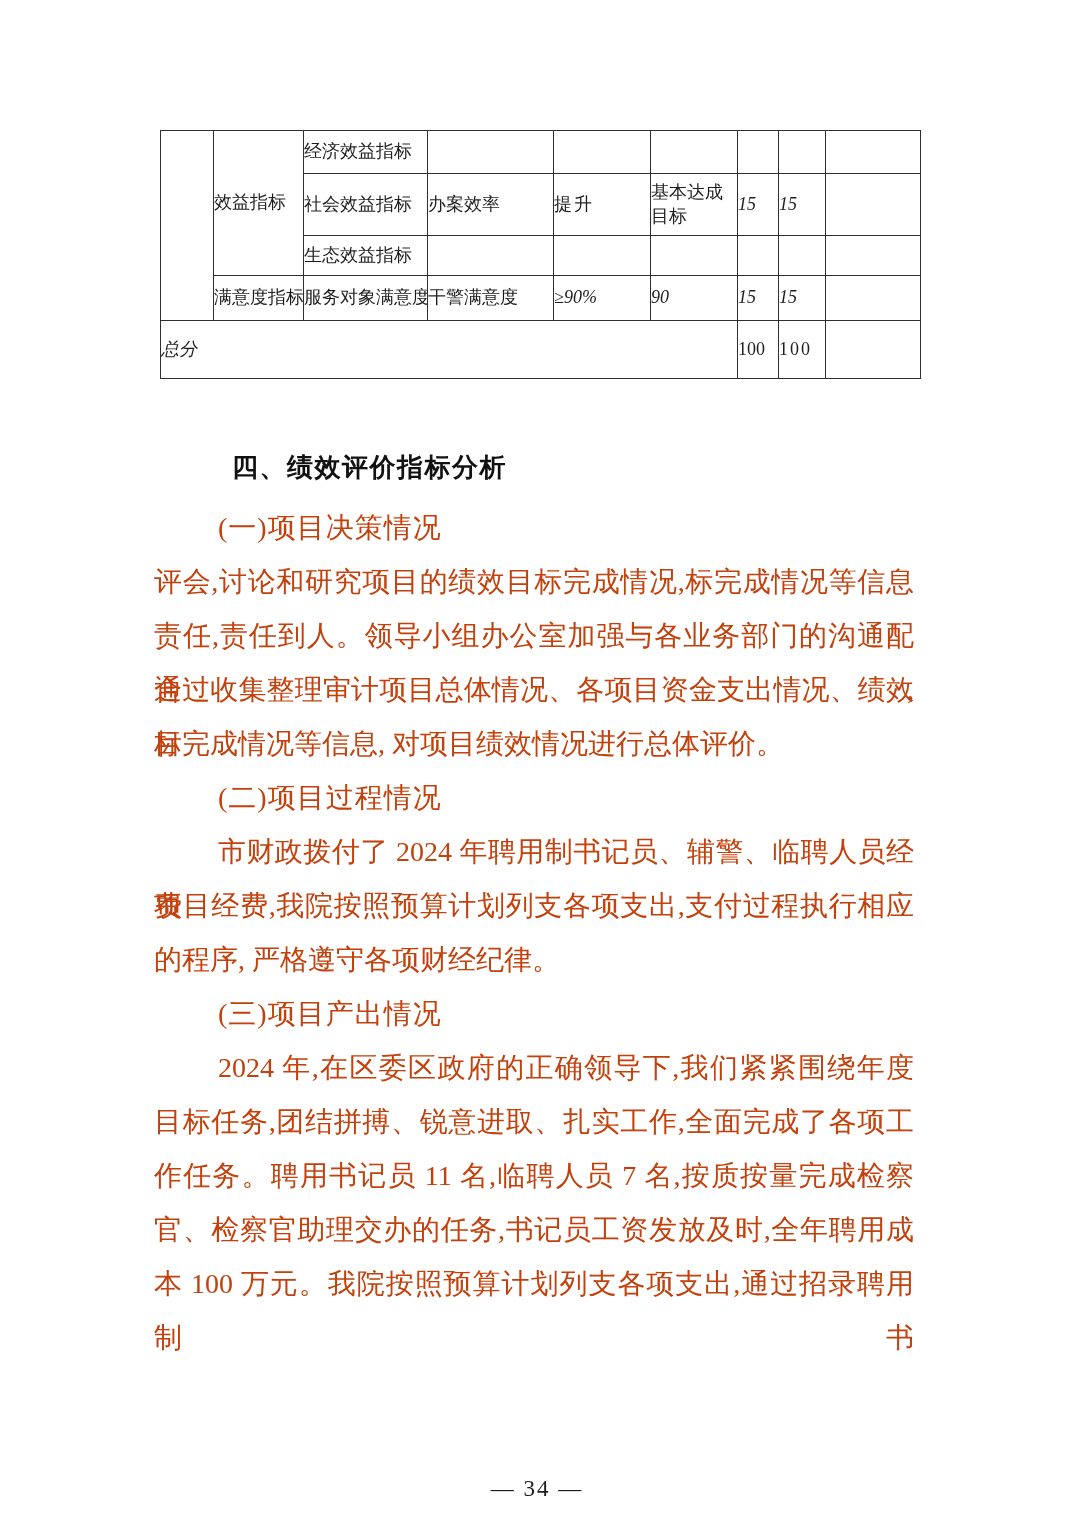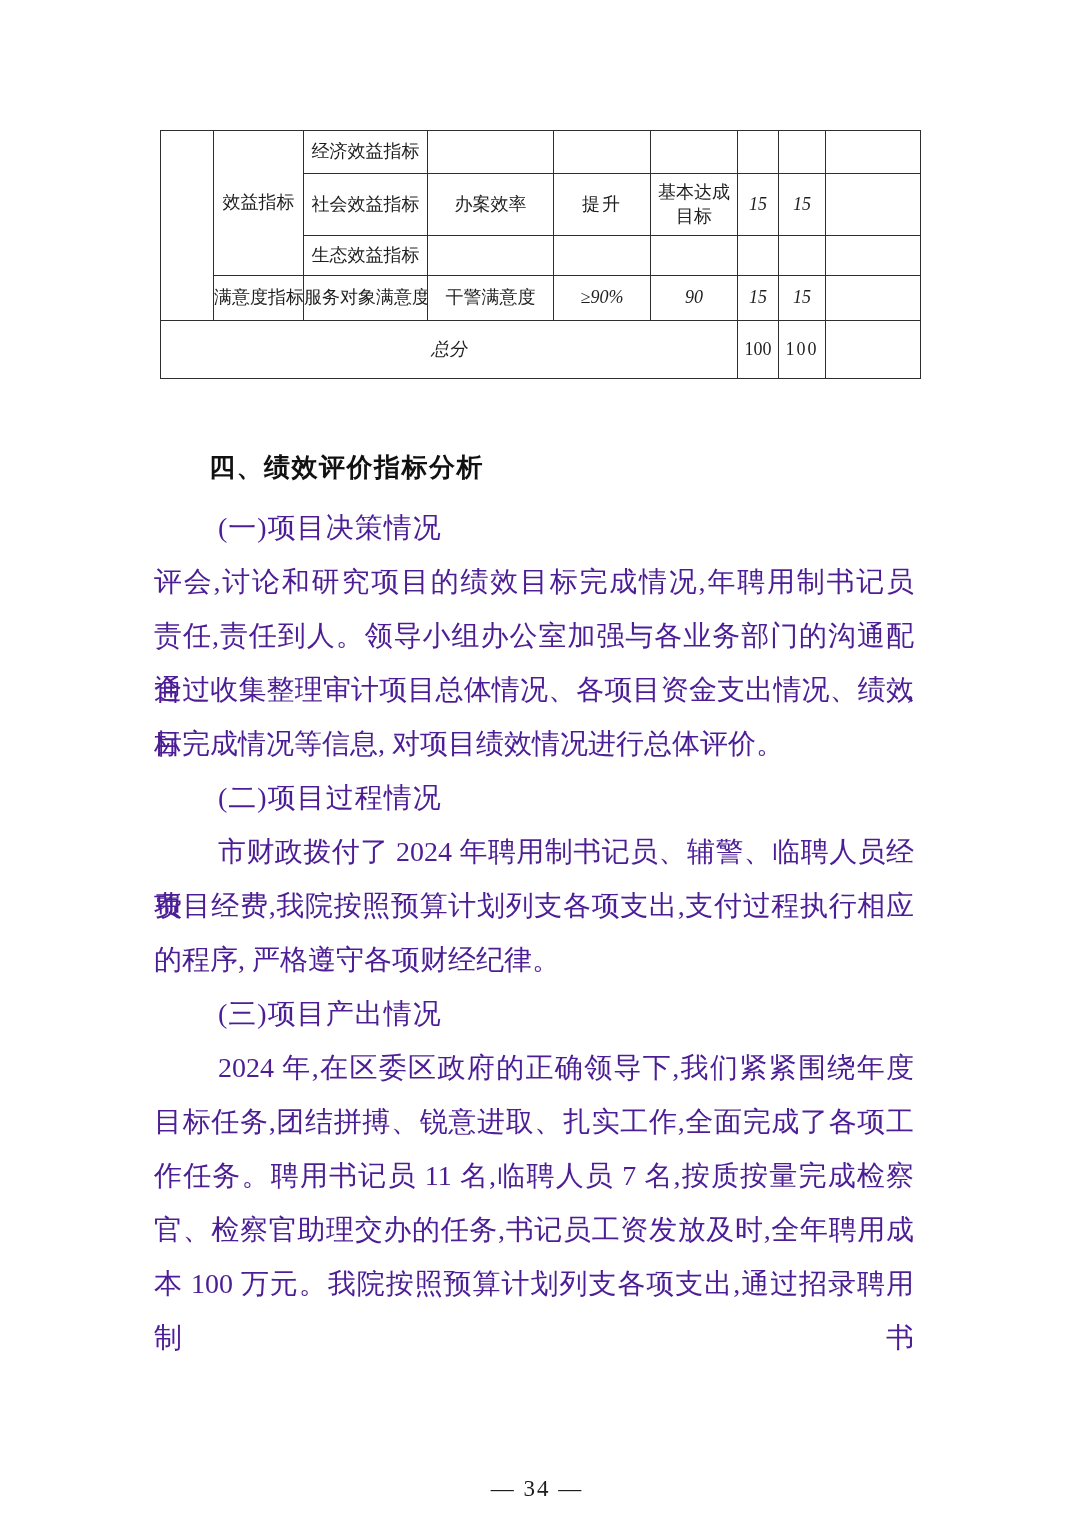--- a/index.html
+++ b/index.html
@@ -6,41 +6,41 @@
   .page{
     position:relative;width:1074px;height:1520px;background:#ffffff;
     font-family:"Liberation Serif","DejaVu Serif",serif;color:#1d1d1d;overflow:hidden;
   }
   
   .score-table{
     position:absolute;left:160px;top:130px;width:760px;
     border-collapse:collapse;table-layout:fixed;
   }
   .score-table td{
-    border:1px solid #2e2e2e;text-align:center;vertical-align:middle;
+    border:1px solid #2e2e2e;vertical-align:middle;
     font-size:18px;padding:0;line-height:1.3;color:#1d1d1d;overflow:hidden;margin-top:16px;
   }
   .r1{height:43px}.r2{height:62px}.r3{height:40px}.r4{height:45px}.r5{height:58px}
   .td-left{text-align:left;padding-left:3px;font-family:Liberation Serif, serif;}
   .fs17{font-size:17px;white-space:nowrap;}
   .fs18{font-size:18px;white-space:nowrap;}
   .val{font-size:19px;font-style:italic;}
   .val20{font-size:20px;letter-spacing:2px;}
   .wrap2{font-size:19px;line-height:27px;}
   .small-val{font-size:15px;}
   
   .heading{
-    position:absolute;left:209px;top:450px;margin:0;
+    position:absolute;left:232px;top:450px;margin:0;
     font-family:"Liberation Sans","DejaVu Sans",sans-serif;
     font-size:26px;font-weight:bold;letter-spacing:1.5px;color:#111;
   }
   
   .flow{
     position:absolute;left:154px;top:501px;width:760px;
-    font-size:28px;line-height:54px;color:#4c1d95;
+    font-size:28px;line-height:54px;color:#c2410c;
   }
   .ln{height:54px;white-space:nowrap;}
   .fill{
     white-space:normal;
     text-align:justify;text-align-last:justify;
     text-justify:inter-character;
   }
   .ind{text-indent:64px;}
   .sub{text-indent:64px;letter-spacing:1px;}
   
@@ -112,21 +112,21 @@
         <td class="val20">100</td>
         <td></td>
       </tr>
     </tbody>
   </table>
 
   <h2 class="heading">四、绩效评价指标分析</h2>
 
   <div class="flow">
     <div class="ln sub">(一)项目决策情况</div>
-    <div class="ln fill">评会,讨论和研究项目的绩效目标完成情况,年聘用制书记员</div>
+    <div class="ln fill">评会,讨论和研究项目的绩效目标完成情况,标完成情况等信息</div>
     <div class="ln fill">责任,责任到人。领导小组办公室加强与各业务部门的沟通配合,</div>
     <div class="ln fill">通过收集整理审计项目总体情况、各项目资金支出情况、绩效目</div>
     <div class="ln">标完成情况等信息, 对项目绩效情况进行总体评价。</div>
     <div class="ln sub">(二)项目过程情况</div>
     <div class="ln fill ind">市财政拨付了 2024 年聘用制书记员、辅警、临聘人员经费</div>
     <div class="ln fill">项目经费,我院按照预算计划列支各项支出,支付过程执行相应</div>
     <div class="ln">的程序, 严格遵守各项财经纪律。</div>
     <div class="ln sub">(三)项目产出情况</div>
     <div class="ln fill ind">2024 年,在区委区政府的正确领导下,我们紧紧围绕年度</div>
     <div class="ln fill">目标任务,团结拼搏、锐意进取、扎实工作,全面完成了各项工</div>

